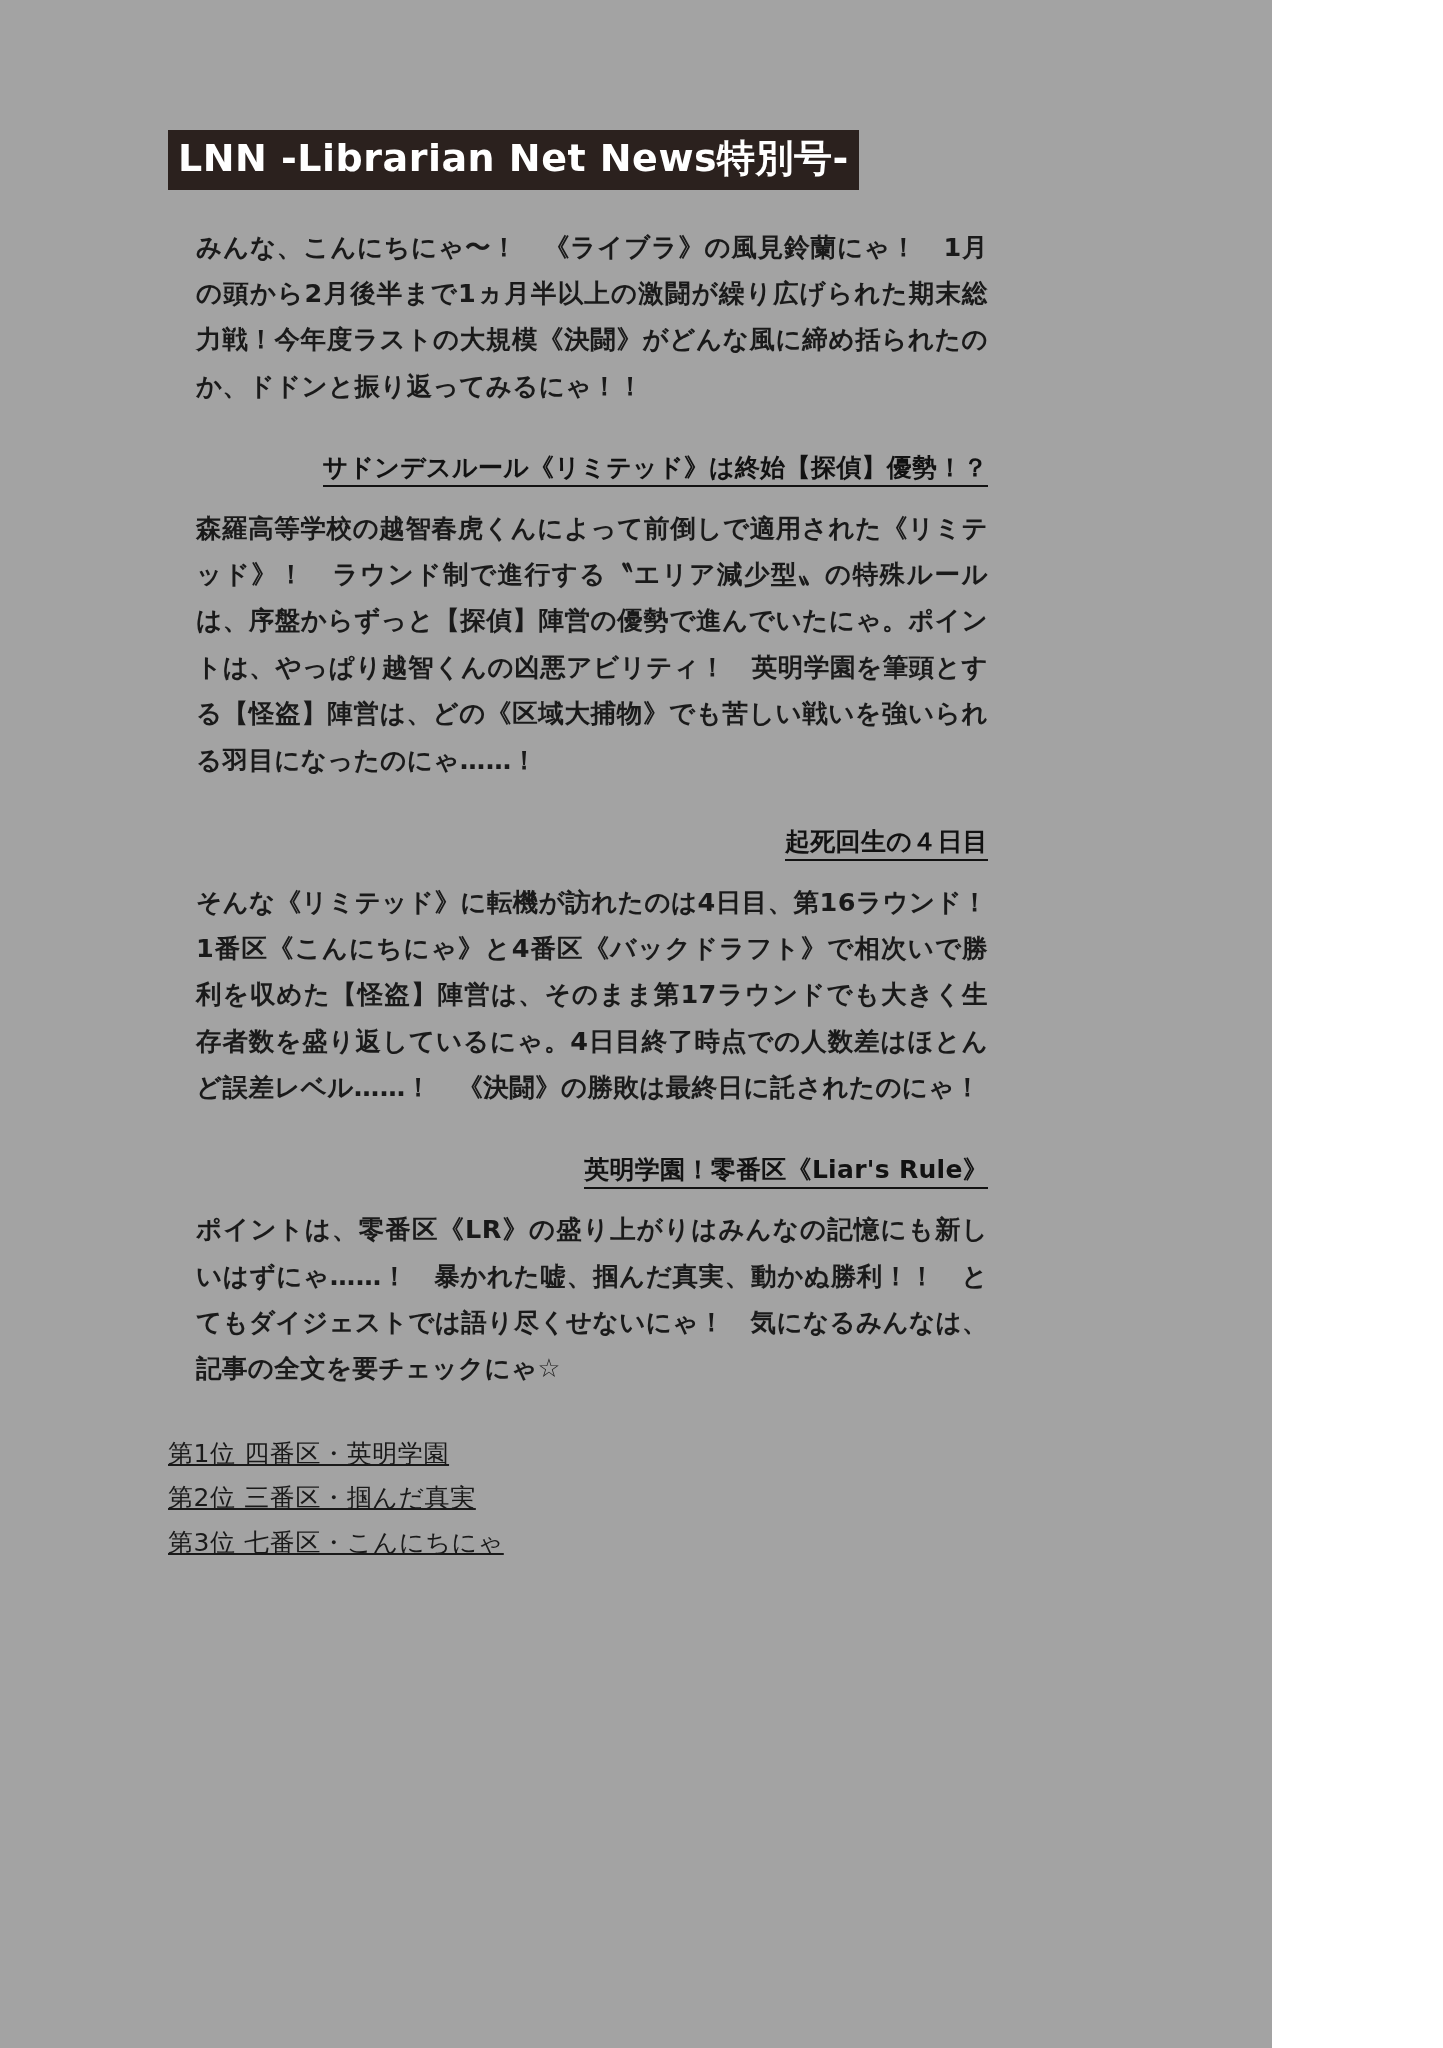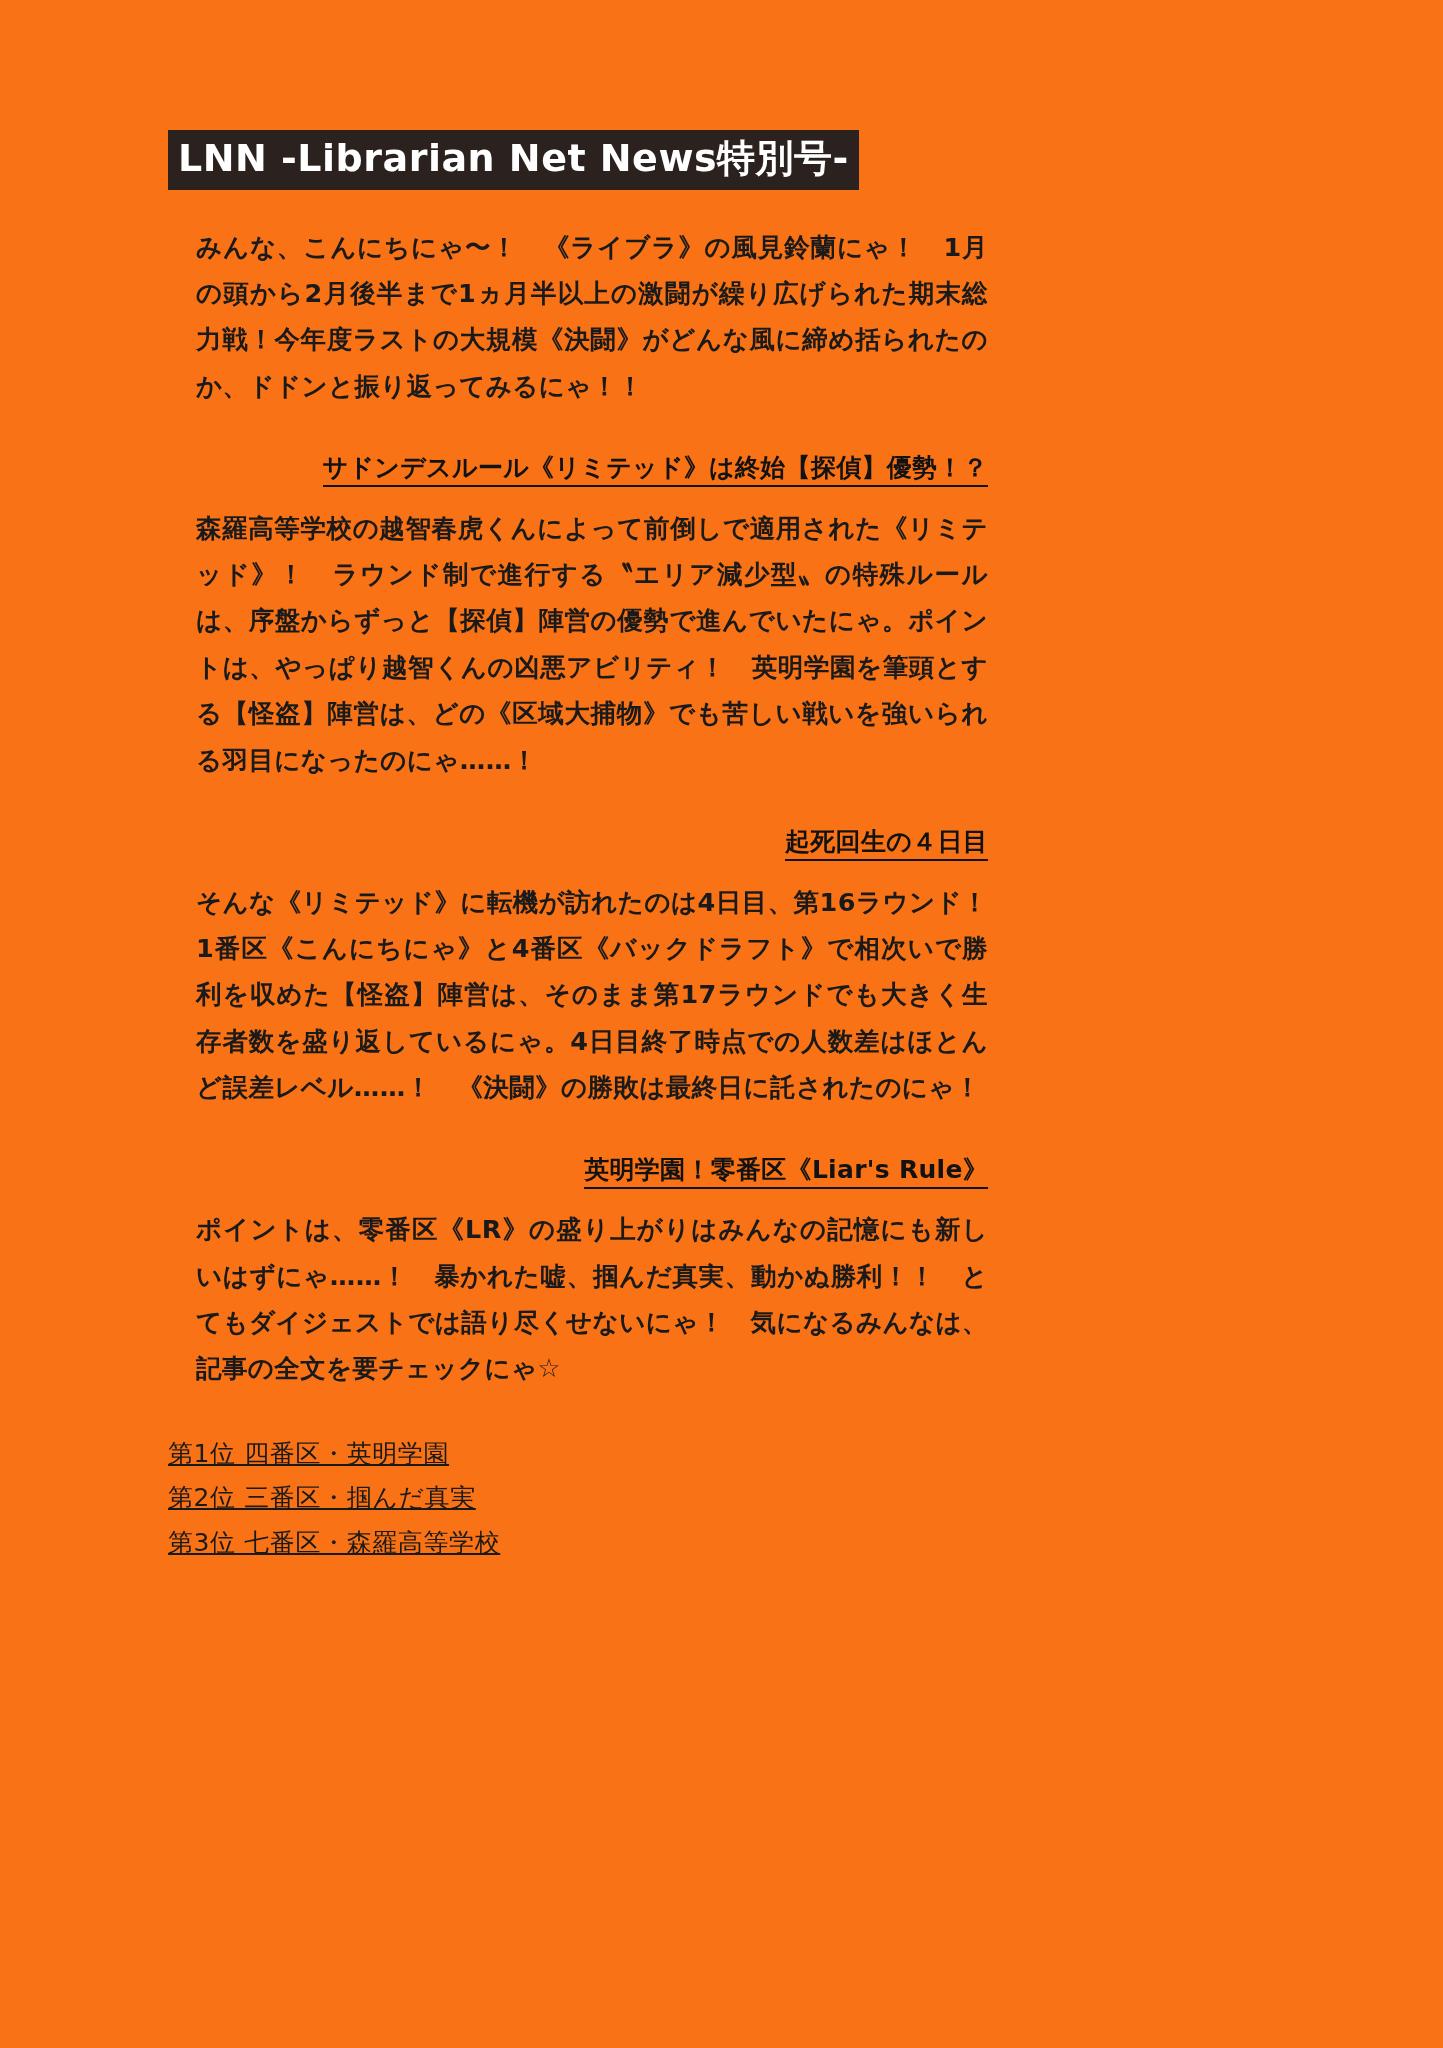--- a/index.html
+++ b/index.html
@@ -9,23 +9,23 @@
   }
   body {
     width: 1443px;
     height: 2048px;
     font-family: "DejaVu Sans", "Liberation Sans", sans-serif;
     color: #1a1a1a;
     -webkit-font-smoothing: antialiased;
   }
   .page {
     position: relative;
-    width: 1443px;
+    width: 1272px;
     height: 2048px;
-    background: #f97316;
+    background: #a3a3a3;
     box-sizing: border-box;
     padding-left: 48px;
   }
   .content {
     position: absolute;
     left: 168px;
     top: 130px;
     width: 820px;
   }
 
@@ -125,18 +125,18 @@
       <div class="section-heading">
         <span class="hd-inner">英明学園！零番区《Liar's Rule》</span>
       </div>
       <p class="para body">ポイントは、零番区《LR》の盛り上がりはみんなの記憶にも新しいはずにゃ……！　暴かれた嘘、掴んだ真実、動かぬ勝利！！　とてもダイジェストでは語り尽くせないにゃ！　気になるみんなは、記事の全文を要チェックにゃ☆</p>
     </div>
 
     <div class="sec-block">
       <ul class="rank-list">
         <li>第1位  四番区・英明学園</li>
         <li>第2位  三番区・掴んだ真実</li>
-        <li>第3位  七番区・森羅高等学校</li>
+        <li>第3位  七番区・こんにちにゃ</li>
       </ul>
     </div>
 
   </div>
 </div>
 
 </body></html>

